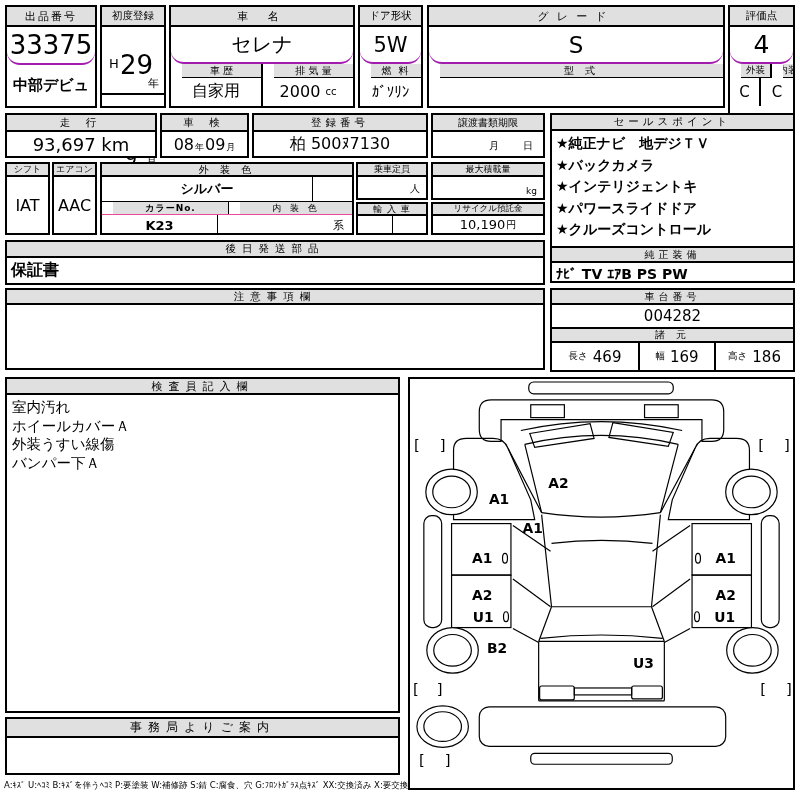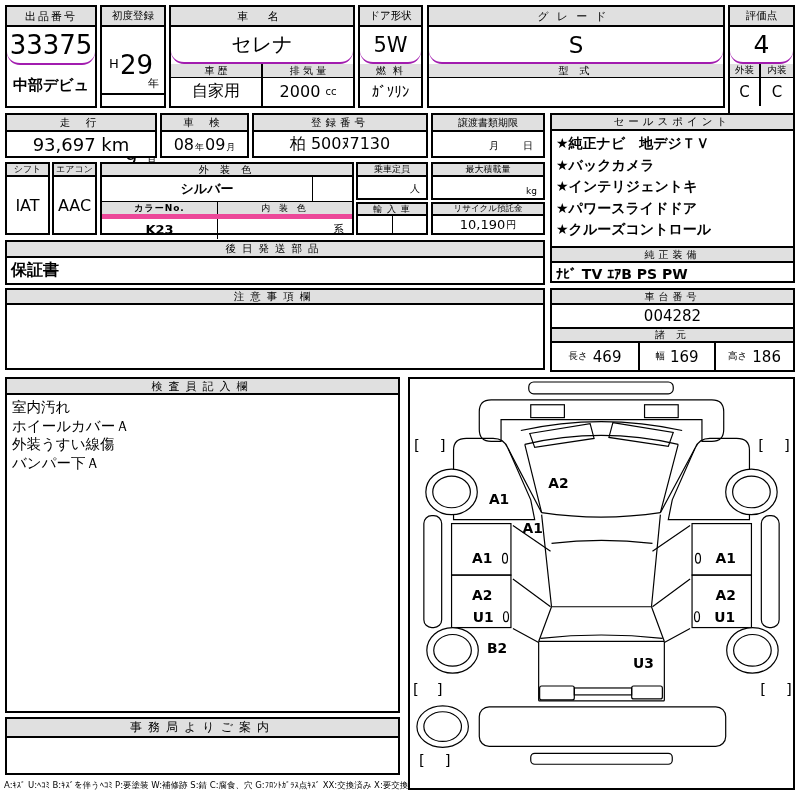--- a/index.html
+++ b/index.html
@@ -1,20 +1,20 @@
 <!DOCTYPE html>
 <html><head>
 <meta charset="utf-8">
 <style>
   html,body{margin:0;padding:0;background:#fff;}
   body{width:800px;height:800px;position:relative;font-family:"DejaVu Sans",sans-serif;color:#000;}
   .abs{position:absolute;box-sizing:border-box;}
   .bx{position:absolute;box-sizing:border-box;border:2px solid #000;background:#fff;}
   .hd{box-sizing:border-box;background:#e0e0e0;border-bottom:2px solid #000;display:flex;align-items:center;justify-content:center;white-space:nowrap;overflow:hidden;text-align:center;}
-  .hd2{box-sizing:border-box;background:#e0e0e0;border-bottom:1px solid #000;display:flex;align-items:center;justify-content:center;white-space:nowrap;overflow:hidden;}
+  .hd2{box-sizing:border-box;background:#e0e0e0;border-bottom:1px solid #000;display:flex;align-items:center;justify-content:center;white-space:nowrap;overflow:hidden;margin-left:11px;}
   .ct{box-sizing:border-box;display:flex;align-items:center;justify-content:center;white-space:nowrap;overflow:hidden;}
   .lt{box-sizing:border-box;display:flex;align-items:center;white-space:nowrap;overflow:hidden;}
   .bb2{border-bottom:2px solid #a21caf;border-radius:13px;}
   .bb1{border-bottom:1px solid #000;}
   .br2{border-right:2px solid #000;}
   .br1{border-right:1px solid #000;font-weight:bold;}
   .ls2{letter-spacing:2px;}
   .ls4{letter-spacing:4px;}
   .ls6{letter-spacing:6px;}
   .ls8{letter-spacing:8px;}
@@ -126,21 +126,21 @@
 <div class="bx" style="left:100px;top:162px;width:254px;height:73px">
   <div class="hd ls4" style="height:13px;font-size:10px">外 装 色</div>
   <div class="bb1" style="display:flex;height:24px">
     <div class="ct br1" style="width:211px;font-size:13px;flex:none">シルバー</div>
     <div style="flex:1"></div>
   </div>
   <div style="display:flex;height:12px">
     <div class="hd2 br1" style="width:116px;font-size:9px;letter-spacing:1px;flex:none;border-bottom:none">カラーNo.</div>
     <div class="hd2" style="flex:1;font-size:9px;letter-spacing:3px;border-bottom:none">内 装 色</div>
   </div>
-  <div style="display:flex;height:20px;border-top:5px solid #ec4899">
+  <div style="display:flex;height:20px;border-top:1px solid #ec4899">
     <div class="ct br1" style="width:116px;font-size:13px;flex:none">K23</div>
     <div class="lt" style="flex:1;justify-content:flex-end;padding-right:8px;font-size:11px">系</div>
   </div>
 </div>
 
 <div class="bx" style="left:356px;top:162px;width:72px;height:38px">
   <div class="hd" style="height:13px;font-size:9px">乗車定員</div>
   <div style="position:relative;height:21px">
     <span class="abs" style="right:6px;bottom:2px;font-size:10px">人</span>
   </div>

